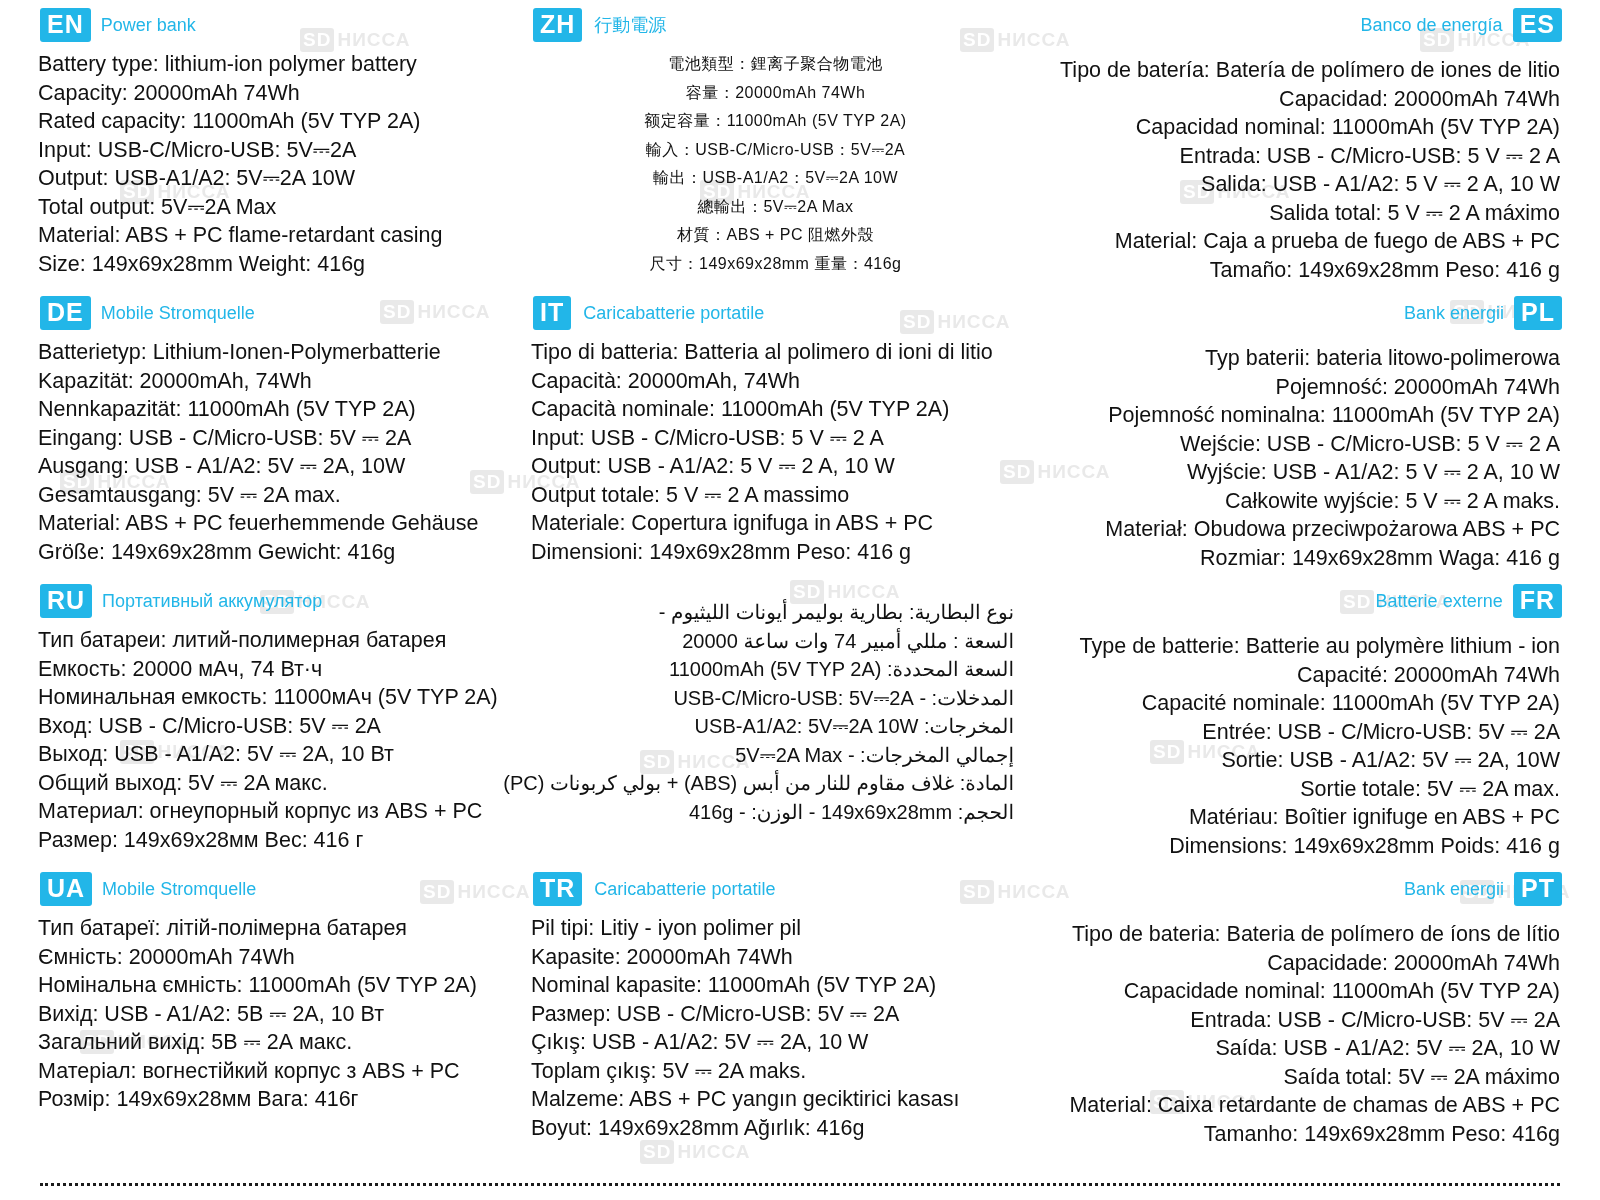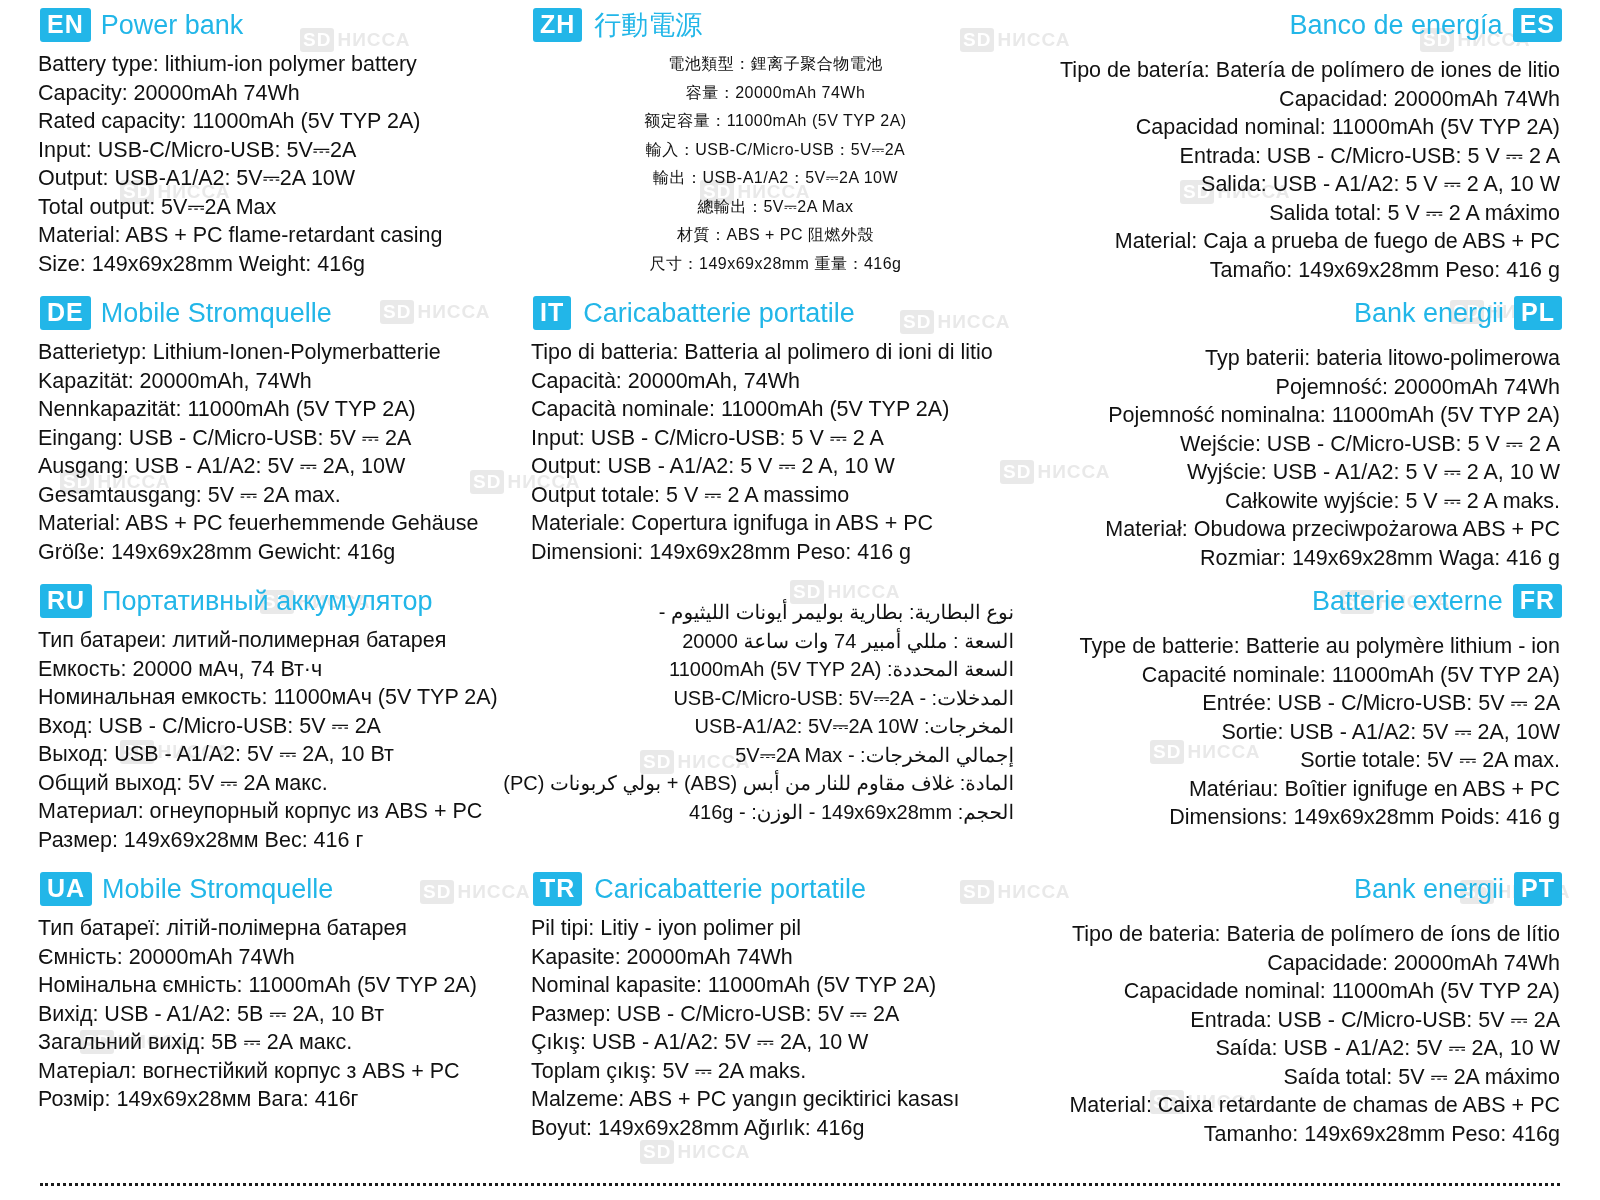--- a/index.html
+++ b/index.html
@@ -75,21 +75,21 @@
     font-weight: bold;
     font-size: 25px;
     line-height: 1;
     padding: 4px 7px 5px 7px;
     border-radius: 3px;
     letter-spacing: 1px;
     display: inline-block;
   }
   .title {
     color: #22b6e8;
-    font-size: 27px;
+    font-size: 18px;
     line-height: 1;
     white-space: nowrap;
   }
 
   
   .lines {
     margin-top: 14px;
     font-size: 21.5px;
     line-height: 28.5px;
     color: #111111;
@@ -289,20 +289,21 @@
       </div>
     </div>
 
     <div class="cell col-right">
       <div class="head">
         <span class="title">Batterie externe</span>
         <span class="code">FR</span>
       </div>
       <div class="lines right">
         <span class="line">Type de batterie: Batterie au polymère lithium - ion</span>
+        <span class="line">Capacité: 20000mAh 74Wh</span>
         <span class="line">Capacité nominale: 11000mAh (5V TYP 2A)</span>
         <span class="line">Entrée: USB - C/Micro-USB: 5V ⎓ 2A</span>
         <span class="line">Sortie: USB - A1/A2: 5V ⎓ 2A, 10W</span>
         <span class="line">Sortie totale: 5V ⎓ 2A max.</span>
         <span class="line">Matériau: Boîtier ignifuge en ABS + PC</span>
         <span class="line">Dimensions: 149x69x28mm    Poids: 416 g</span>
       </div>
     </div>
 
     <div class="cell col-left">

